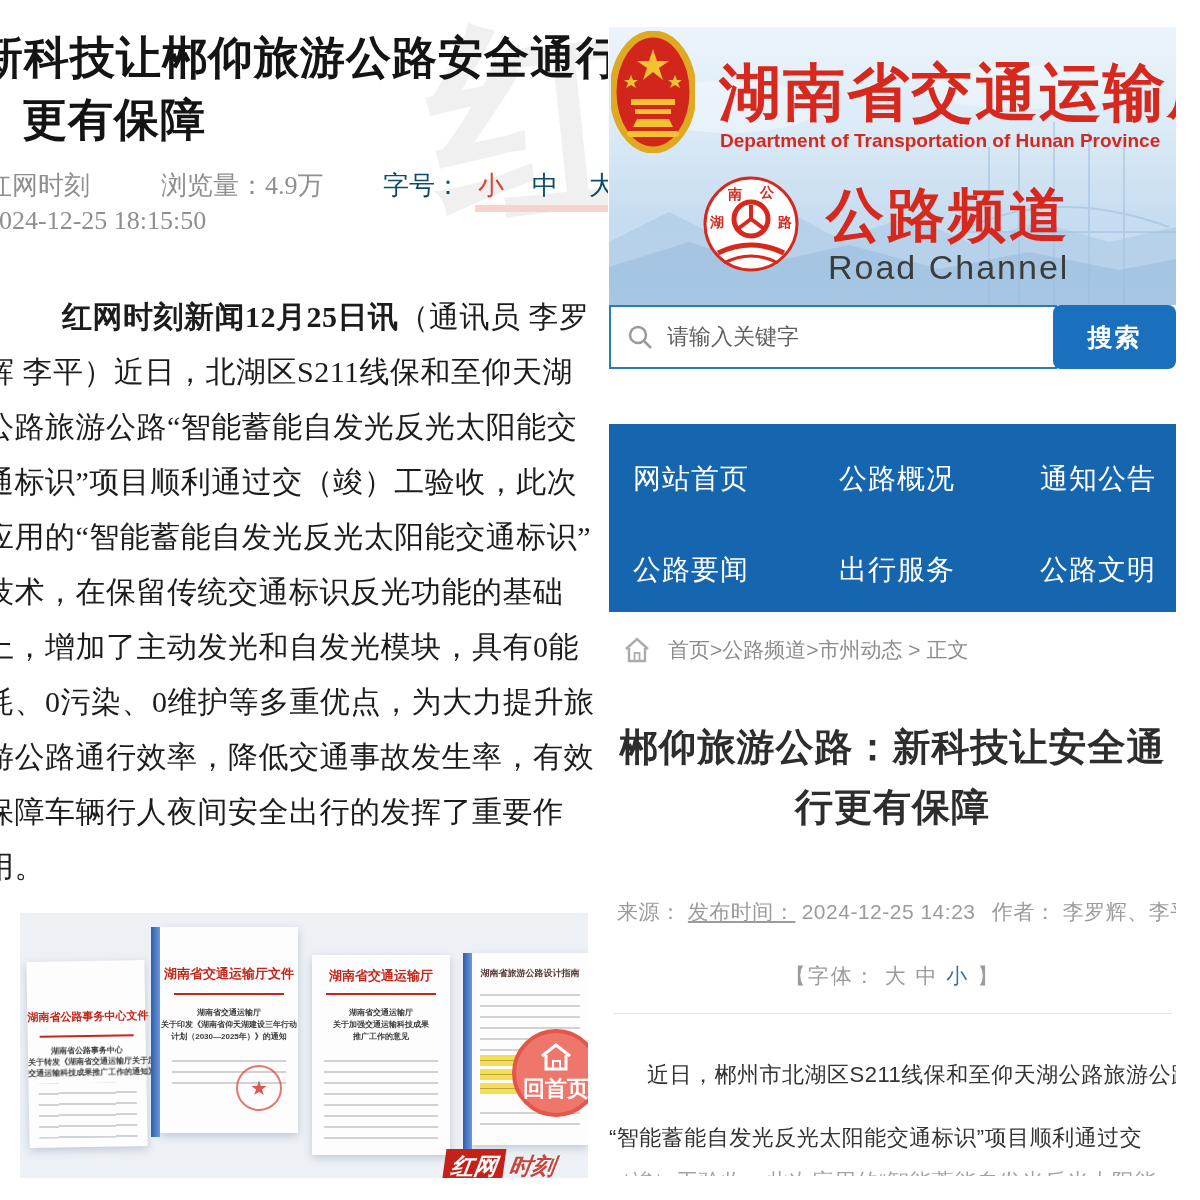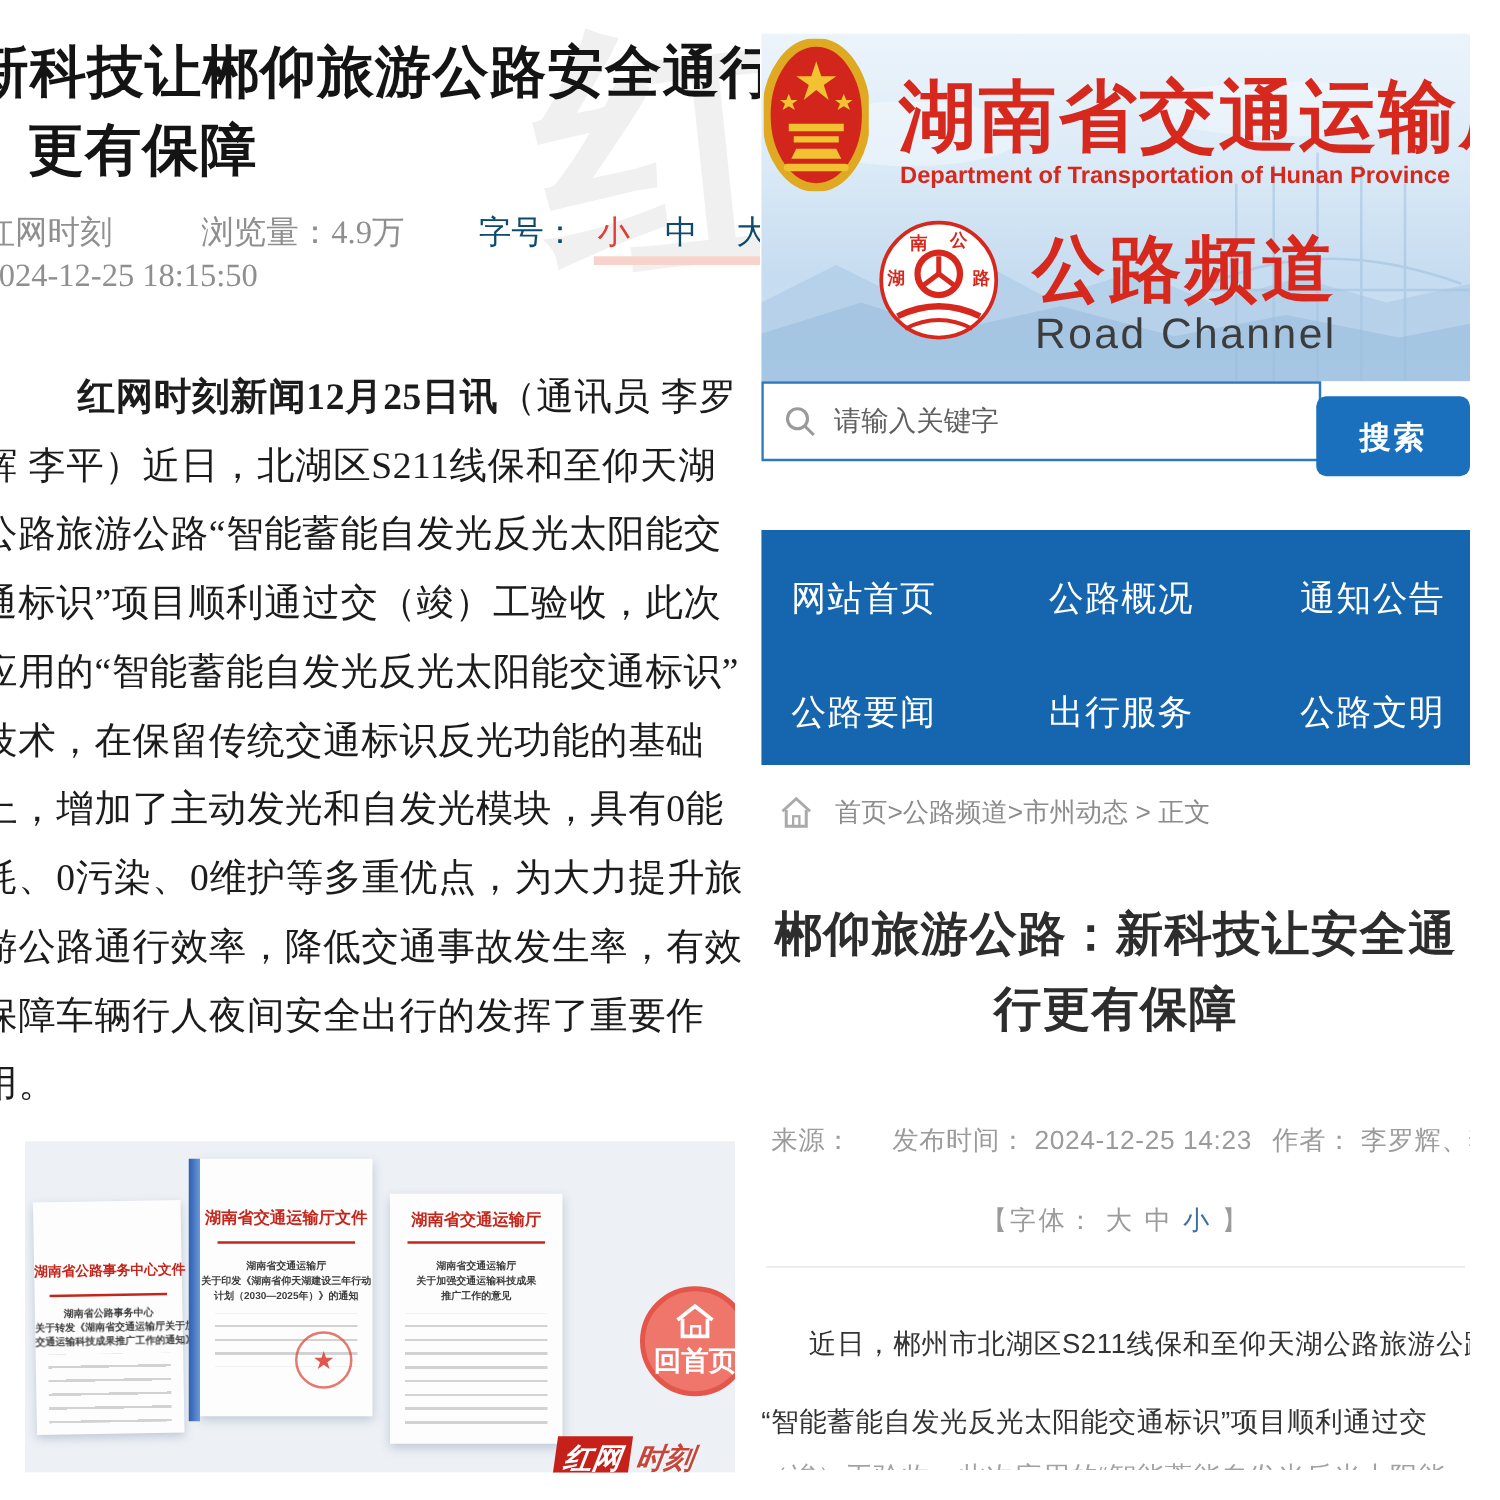--- a/index.html
+++ b/index.html
@@ -43,21 +43,21 @@
   #rp-banner{left:0;top:27px;width:567px;height:278px;overflow:hidden;
              background:linear-gradient(180deg,#ecf4fb 0%,#dcebf7 35%,#c6dcf0 70%,#cde1f2 100%);}
   .rp-h1{left:110px;top:24px;font-size:62px;font-weight:700;color:#d7281e;letter-spacing:2px;white-space:nowrap;}
   .rp-sub{left:111px;top:103px;font-size:19px;font-weight:700;color:#d7281e;white-space:nowrap;}
   .rp-channel{left:217px;top:150px;font-size:58px;font-weight:700;color:#d7281e;letter-spacing:3px;white-space:nowrap;}
   .rp-channel-en{left:219px;top:221px;font-size:34px;color:#3c3c3c;letter-spacing:2px;white-space:nowrap;}
   #rp-search{left:0;top:305px;width:567px;height:64px;}
   #rp-search-input{position:absolute;left:0;top:0;width:448px;height:64px;box-sizing:border-box;
                    background:#fff;border:2px solid #2b7abf;display:flex;align-items:center;}
   #rp-search-input .ph{color:#5f5f5f;font-size:22px;margin-left:14px;}
-  #rp-search-btn{position:absolute;left:444px;top:12px;width:123px;height:64px;background:#1a70bd;border-radius:8px;
+  #rp-search-btn{position:absolute;left:444px;top:0;width:123px;height:64px;background:#1a70bd;border-radius:8px;
                  color:#fff;font-size:25px;font-weight:700;display:flex;align-items:center;justify-content:center;letter-spacing:2px;}
   #rp-nav{left:0;top:424px;width:567px;height:188px;background:#1566ae;}
   .nav-item{position:absolute;color:#fff;font-size:28px;white-space:nowrap;letter-spacing:1px;}
   #rp-breadcrumb{left:14px;top:634px;height:32px;display:flex;align-items:center;color:#8c8c8c;font-size:21px;}
   #rp-breadcrumb span{margin-left:17px;}
   .rp-title{left:0;top:0;width:567px;text-align:center;font-size:38px;font-weight:700;color:#2d2d2d;letter-spacing:1px;}
   .rp-meta{left:8px;top:898px;font-size:21px;color:#9b9b9b;white-space:nowrap;letter-spacing:.5px;}
   .rp-fontbar{left:0;top:962px;width:567px;text-align:center;font-size:21px;color:#9b9b9b;letter-spacing:2px;}
   .rp-fontbar .blue{color:#3a6ea5;}
   .rp-divider{left:4px;top:1013px;width:559px;height:1px;background:#e3e3e3;}
@@ -121,20 +121,27 @@
 
       <div class="doc" style="left:292px;top:42px;width:138px;height:200px;">
         <div class="doc-title" style="top:12px;font-size:13px;">湖南省交通运输厅</div>
         <div class="doc-rule" style="top:38px;"></div>
         <div class="doc-sub" style="top:52px;">湖南省交通运输厅</div>
         <div class="doc-sub" style="top:64px;">关于加强交通运输科技成果</div>
         <div class="doc-sub" style="top:76px;">推广工作的意见</div>
         <div class="doc-body" style="left:12px;right:12px;top:96px;height:92px;"></div>
       </div>
 
+      <div class="doc" style="left:452px;top:40px;width:116px;height:192px;">
+        <div class="spine-l"></div>
+        <div class="doc-title" style="top:14px;font-size:9px;color:#5a3b35;">湖南省旅游公路设计指南</div>
+        <div class="doc-body" style="left:8px;right:8px;top:32px;height:66px;"></div>
+        <div class="doc-hl" style="left:8px;right:8px;top:102px;height:42px;"></div>
+        <div class="doc-body" style="left:8px;right:8px;top:150px;height:28px;"></div>
+      </div>
 
       <div class="abs" id="lp-homebtn">
         <svg width="34" height="30" viewBox="0 0 34 30">
           <path d="M3 14 L17 3 L31 14" fill="none" stroke="#fff" stroke-width="3"></path>
           <path d="M7 13 V27 H27 V13" fill="none" stroke="#fff" stroke-width="3"></path>
           <rect x="14" y="19" width="7" height="8" fill="none" stroke="#fff" stroke-width="2"></rect>
         </svg>
         <div class="hb-label">回首页</div>
       </div>
 
@@ -223,21 +230,21 @@
         <rect x="11.5" y="17" width="5" height="8" fill="none" stroke="#aaaaaa" stroke-width="1.8"></rect>
       </svg>
       <span>首页&gt;公路频道&gt;市州动态 &gt; 正文</span>
     </div>
 
     <div class="abs rp-title" style="top:722px;">郴仰旅游公路：新科技让安全通</div>
     <div class="abs rp-title" style="top:782px;">行更有保障</div>
 
     <div class="abs rp-meta">
       <span>来源：</span>
-      <span style="margin-left:26px;">发布时间：</span>
+      <span style="text-decoration:underline;">发布时间：</span>
       <span>2024-12-25 14:23</span>
       <span style="margin-left:10px;">作者：</span>
       <span>李罗辉、李平</span>
     </div>
 
     <div class="abs rp-fontbar">
       <span>【字体：</span>
       <span>大</span>
       <span>中</span>
       <span class="blue">小</span>

